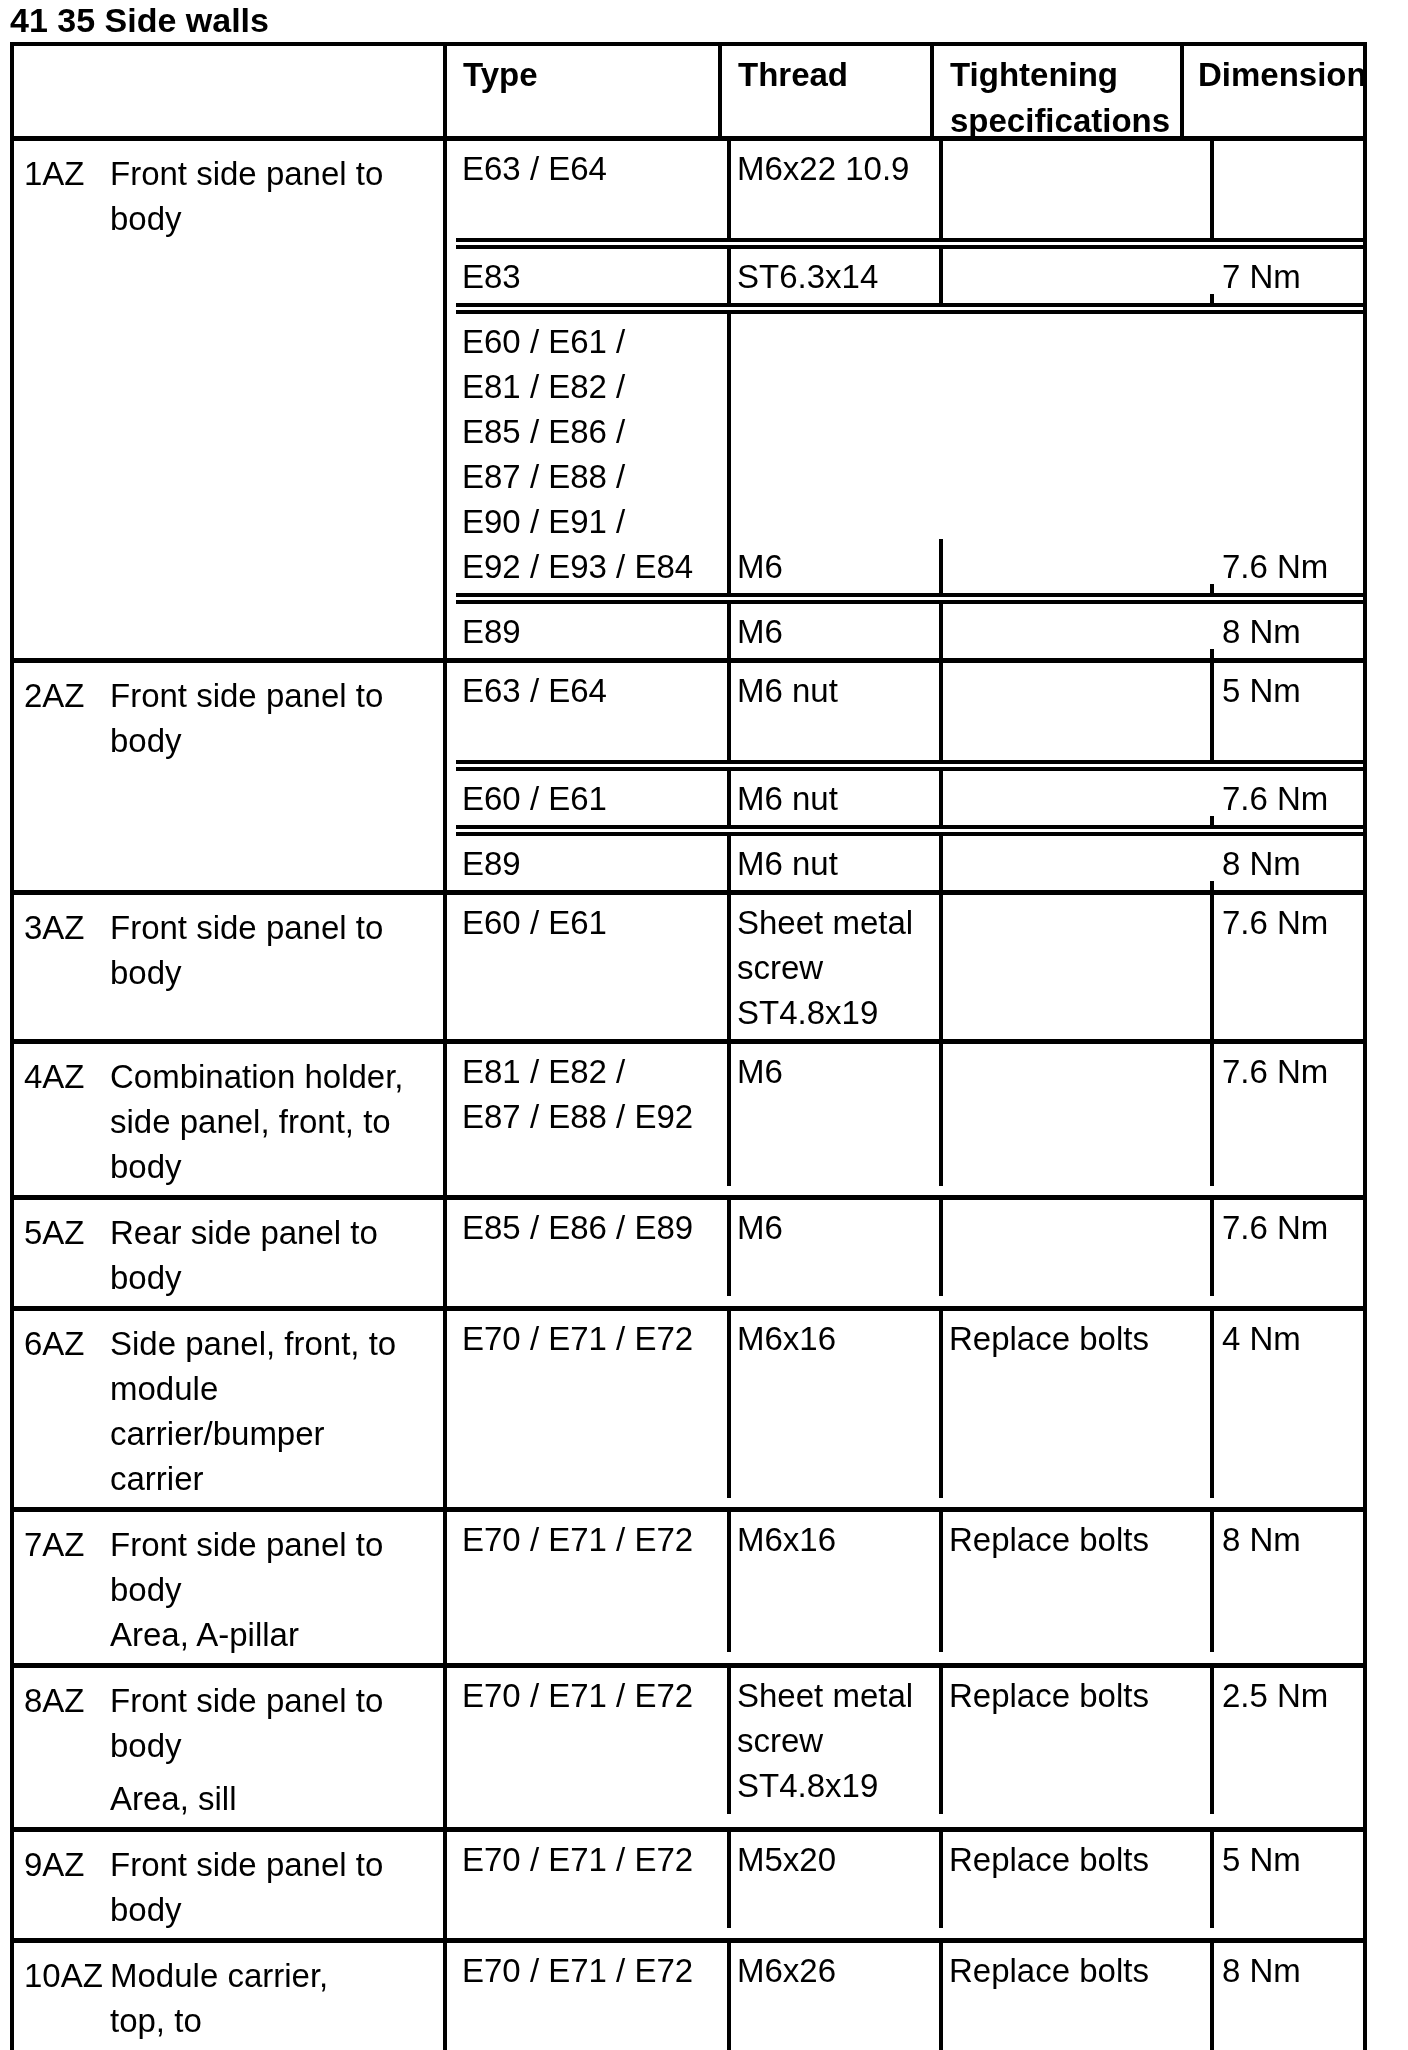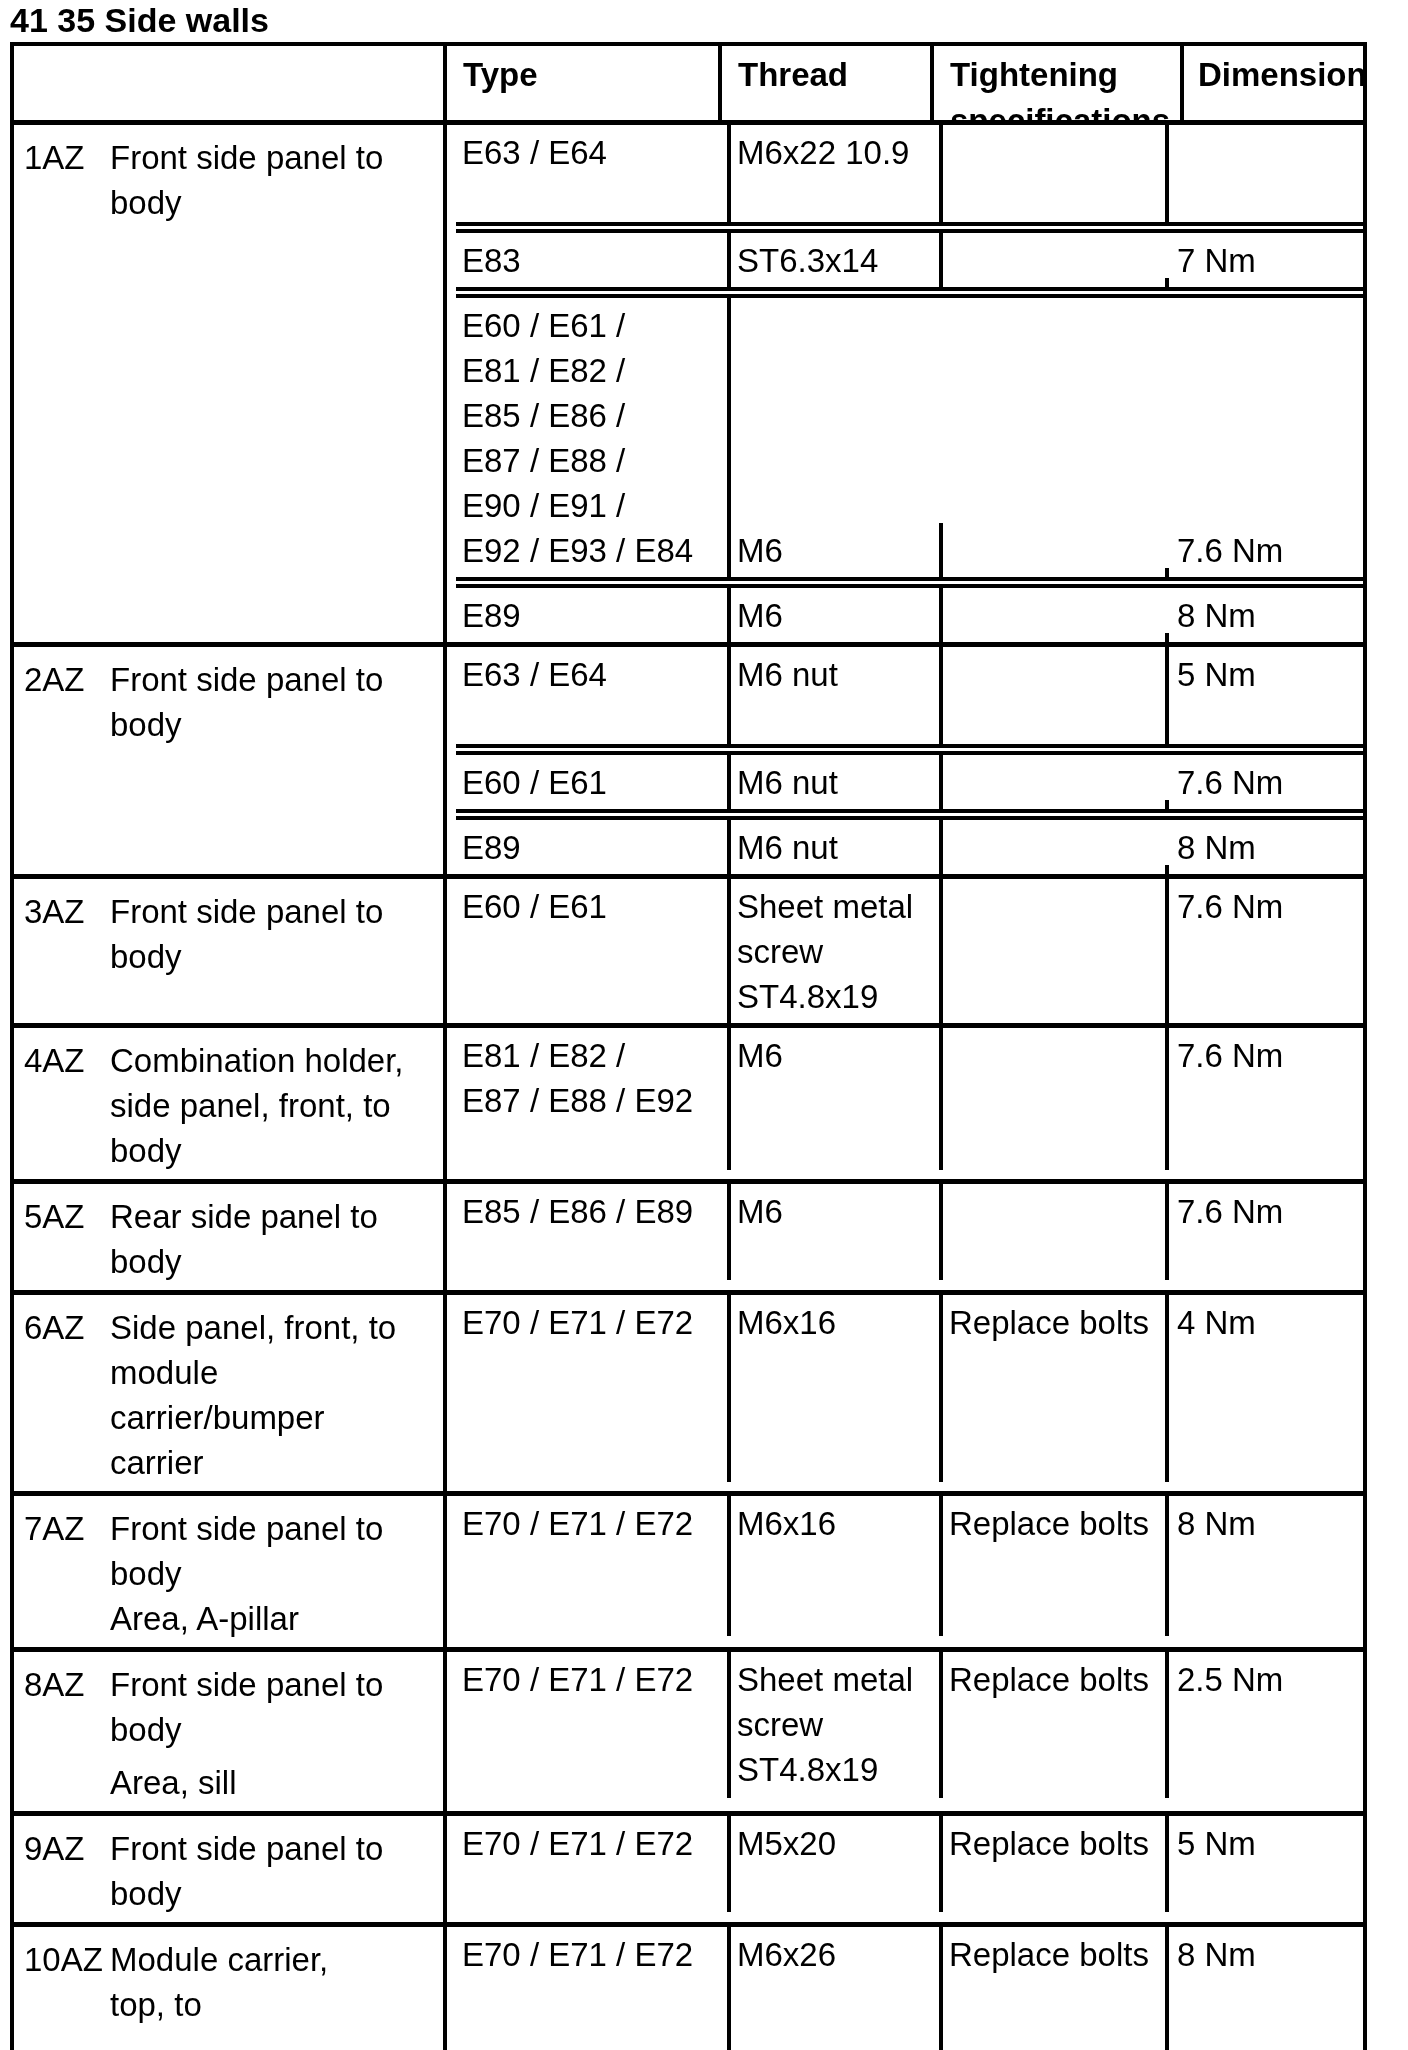--- a/index.html
+++ b/index.html
@@ -10,21 +10,21 @@
     -webkit-font-smoothing:none;
   }
   .page-title{
     position:absolute;left:10px;top:0px;margin:0;
     font-size:34px;font-weight:700;line-height:40px;letter-spacing:0px;
   }
   .doc-table{
     position:absolute;left:10px;top:42px;width:1357px;
     border:4px solid #000;box-sizing:border-box;background:#fff;
   }
-  .header-row{display:flex;height:74px;box-sizing:border-box;}
+  .header-row{display:flex;height:90px;box-sizing:border-box;}
   .hcell{
     box-sizing:border-box;border-right:4px solid #000;
     font-weight:700;font-size:33px;line-height:46px;
     padding:6px 4px 0 16px;overflow:hidden;
   }
   .hcell:last-child{border-right:none;}
   .h-label{width:433px;}
   .h-type{width:275px;}
   .h-thread{width:212px;}
   .h-tight{width:250px;padding-right:2px;}
@@ -42,21 +42,21 @@
   .rows{flex:1;display:flex;flex-direction:column;border-radius:12px;}
   .subrow{display:flex;box-sizing:content-box;}
   .subrow:not(:first-child){border-top:4px solid #000;margin-top:3px;align-items:flex-end;}
   .subrow:not(:last-child){border-bottom:4px solid #000;}
   .cellv{
     box-sizing:border-box;padding:5px 2px 4px 6px;
     font-size:33px;line-height:45px;overflow:hidden;
   }
   .c-type{width:275px;border-right:4px solid #000;}
   .c-thread{width:212px;border-right:4px solid #000;}
-  .c-tight{width:226px;border-right:4px solid #000;}
+  .c-tight{width:271px;border-right:4px solid #000;}
   .c-dim{flex:1;padding-left:8px;}
 </style>
 </head>
 <body>
 
 <h1 class="page-title">41 35 Side walls</h1>
 
 <div class="doc-table">
   <div class="header-row">
     <div class="hcell h-label"></div>

